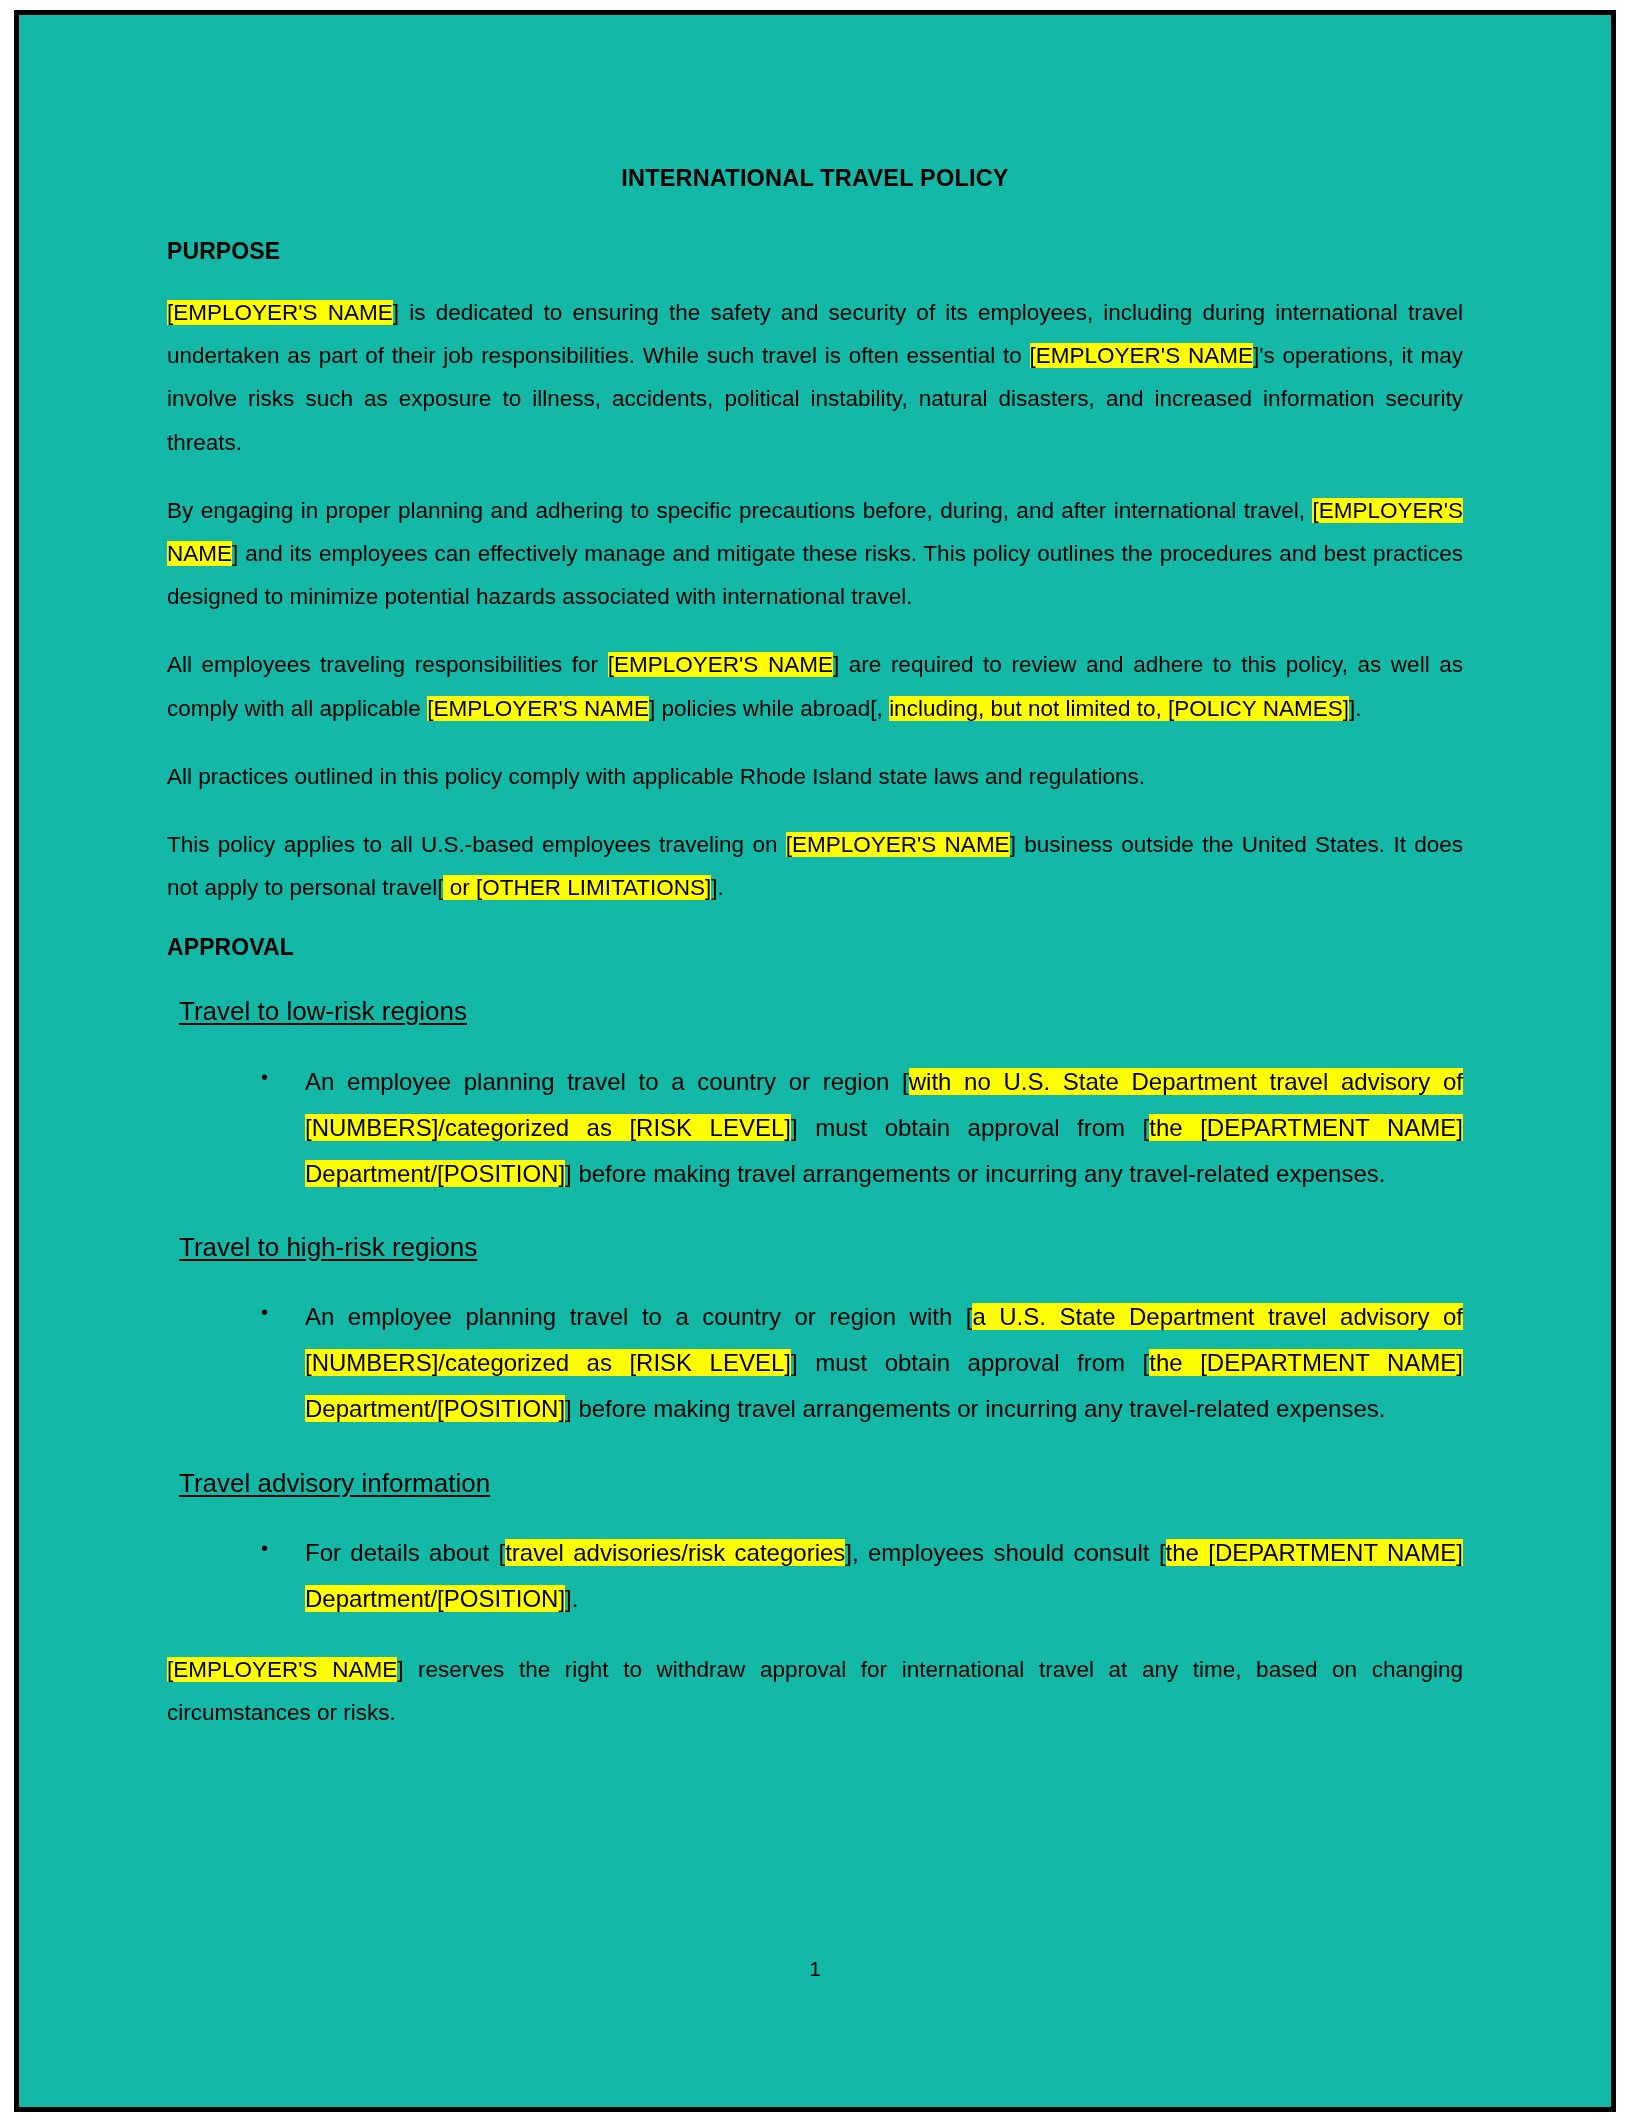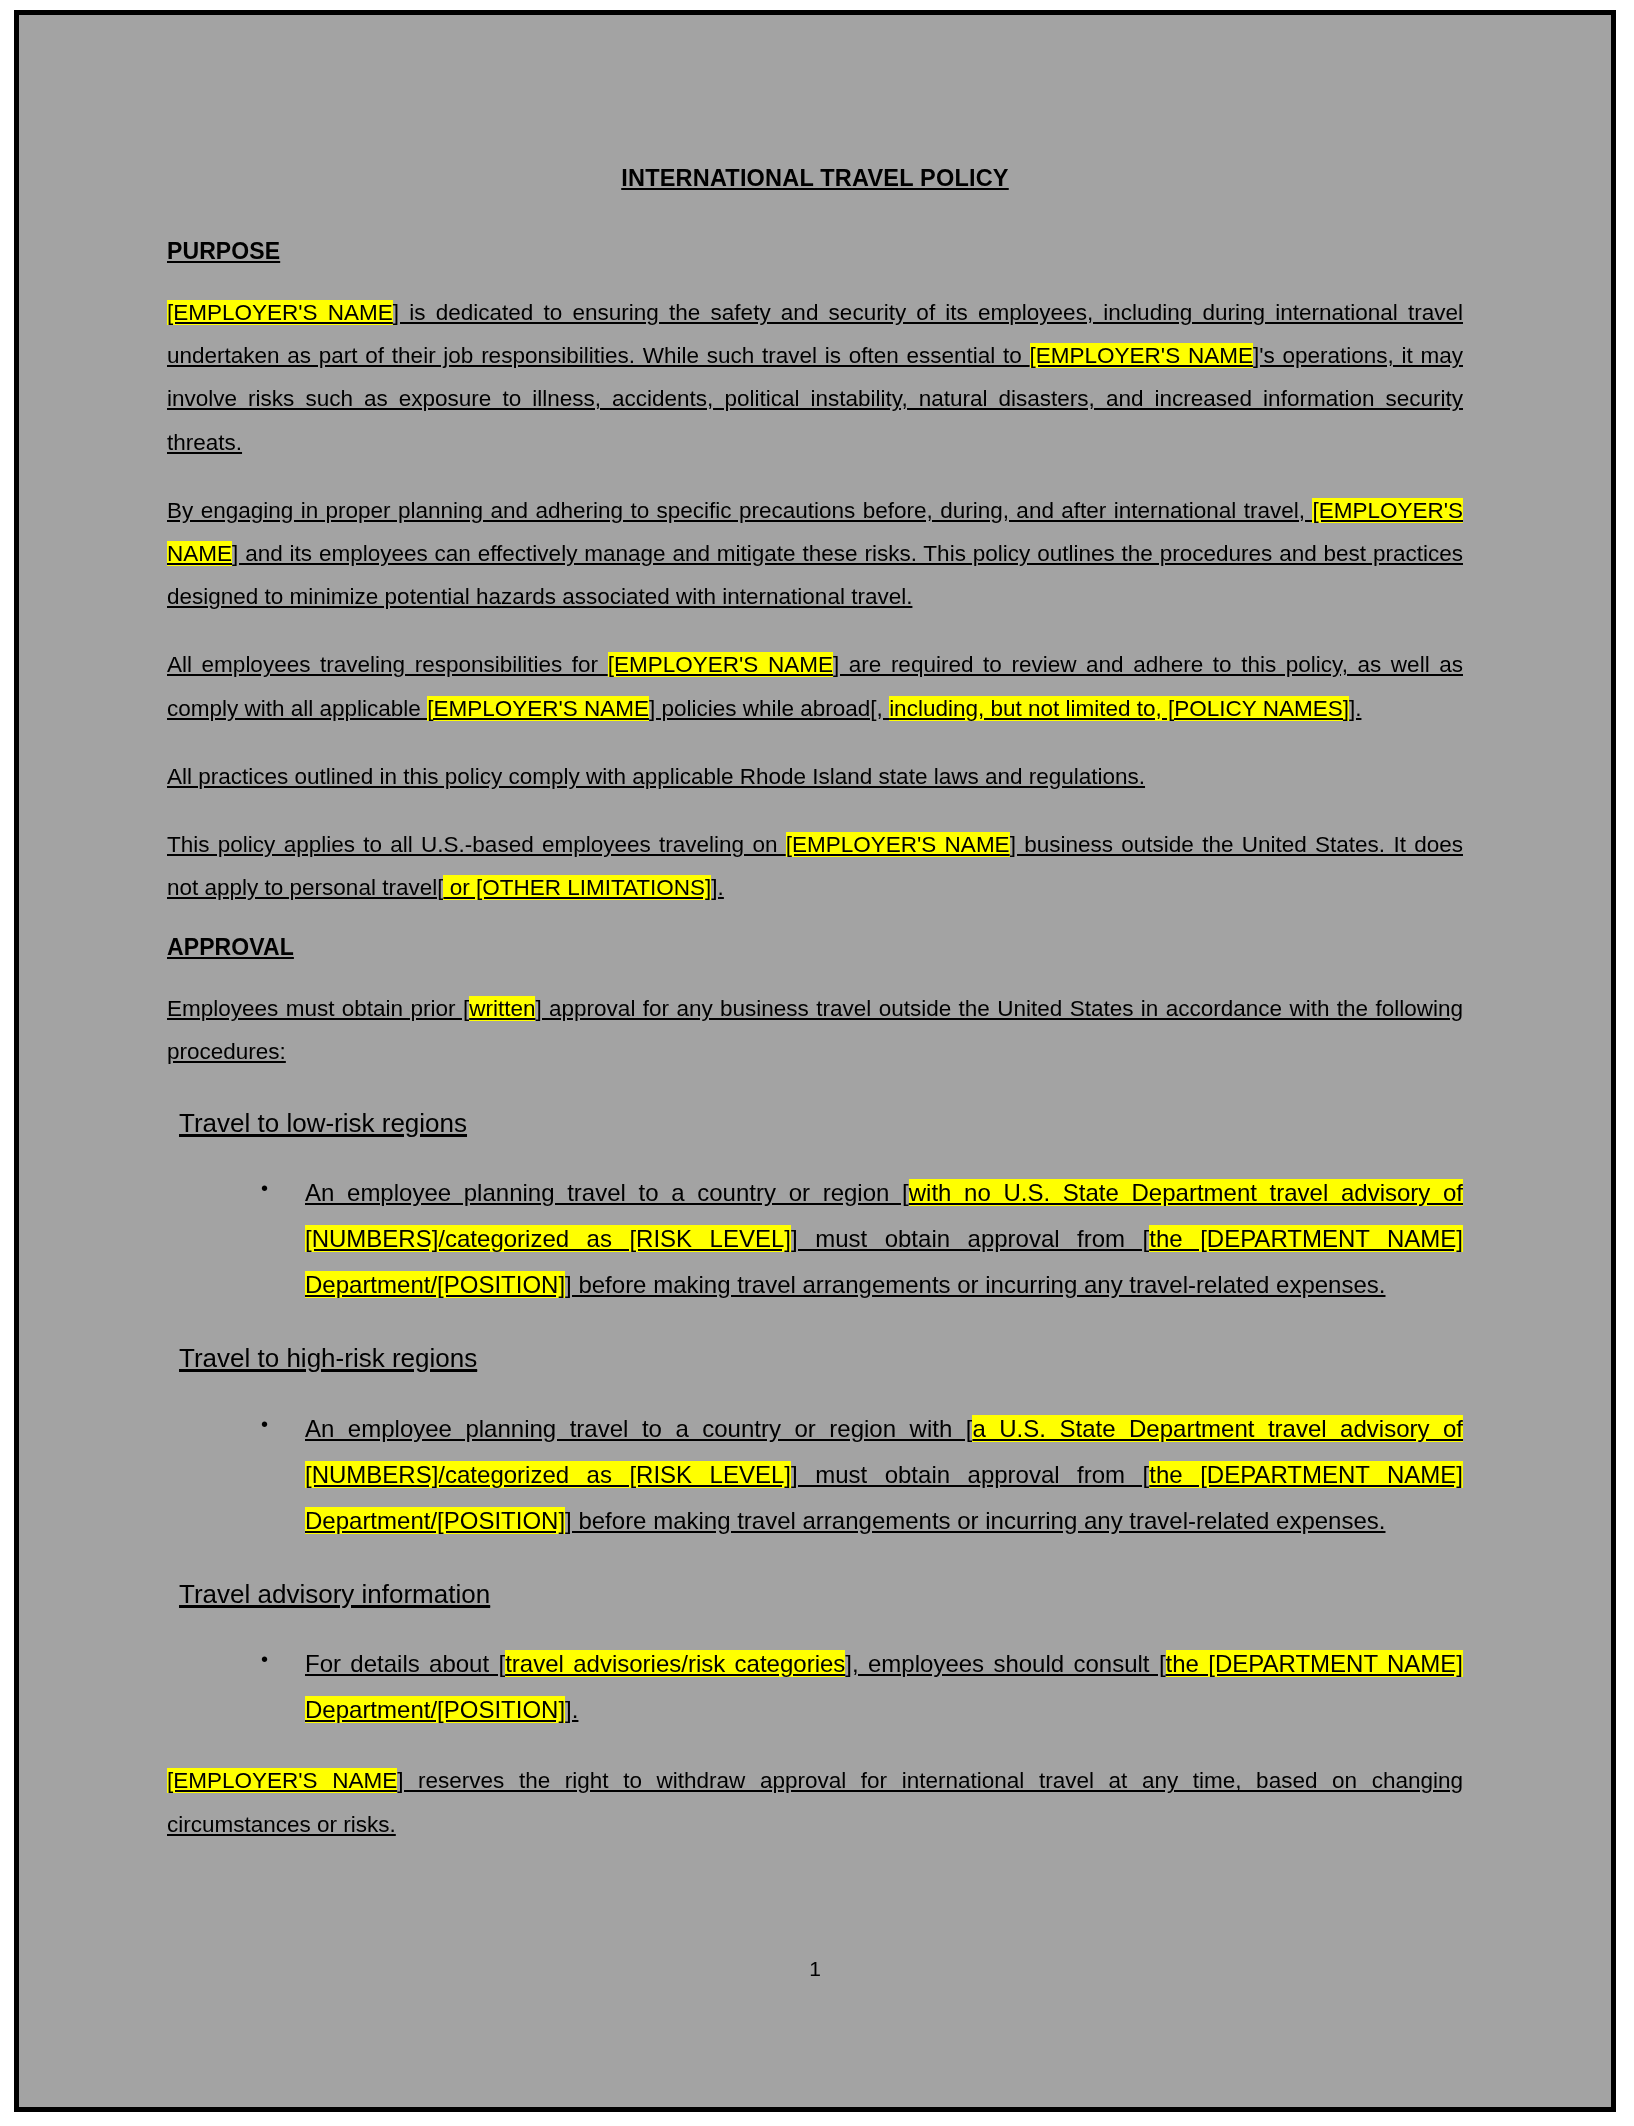--- a/index.html
+++ b/index.html
@@ -16,24 +16,23 @@
     box-sizing: border-box;
     background: #ffffff;
     position: relative;
     padding: 10px 18px 14px 14px;
   }
   .page-sheet {
     box-sizing: border-box;
     width: 100%;
     height: 100%;
     border: 5px solid #000000;
-    background: #a3a3a3;
+    background: #14b8a6;
     position: relative;
     padding: 0;
-    text-decoration: underline;
   }
   .page-inner {
     box-sizing: border-box;
     padding: 150px 148px 0px 148px;
     height: 100%;
     position: relative;
   }
   .doc-title {
     text-align: center;
     font-weight: bold;
@@ -121,21 +120,20 @@
       <p class="body-text"><span>By engaging in proper planning and adhering to specific precautions before, during, and after international travel, </span><mark class="hl">[EMPLOYER'S NAME</mark><span>] and its employees can effectively manage and mitigate these risks. This policy outlines the procedures and best practices designed to minimize potential hazards associated with international travel.</span></p>
 
       <p class="body-text"><span>All employees traveling responsibilities for </span><mark class="hl">[EMPLOYER'S NAME</mark><span>] are required to review and adhere to this policy, as well as comply with all applicable </span><mark class="hl">[EMPLOYER'S NAME</mark><span>] policies while abroad[, </span><mark class="hl">including, but not limited to, [POLICY NAMES]</mark><span>].</span></p>
 
       <p class="body-text"><span>All practices outlined in this policy comply with applicable Rhode Island state laws and regulations.</span></p>
 
       <p class="body-text"><span>This policy applies to all U.S.-based employees traveling on </span><mark class="hl">[EMPLOYER'S NAME</mark><span>] business outside the United States. It does not apply to personal travel[</span><mark class="hl"> or [OTHER LIMITATIONS]</mark><span>].</span></p>
 
       <div class="section-heading">APPROVAL</div>
 
-      <p class="body-text"><span>Employees must obtain prior [</span><mark class="hl">written</mark><span>] approval for any business travel outside the United States in accordance with the following procedures:</span></p>
 
       <div class="subhead">Travel to low-risk regions</div>
 
       <ul class="bullets">
         <li><span>An employee planning travel to a country or region [</span><mark class="hl">with no U.S. State Department travel advisory of [NUMBERS]/categorized as [RISK LEVEL]</mark><span>] must obtain approval from [</span><mark class="hl">the [DEPARTMENT NAME] Department/[POSITION]</mark><span>] before making travel arrangements or incurring any travel-related expenses.</span></li>
       </ul>
 
       <div class="subhead">Travel to high-risk regions</div>
 
       <ul class="bullets">

